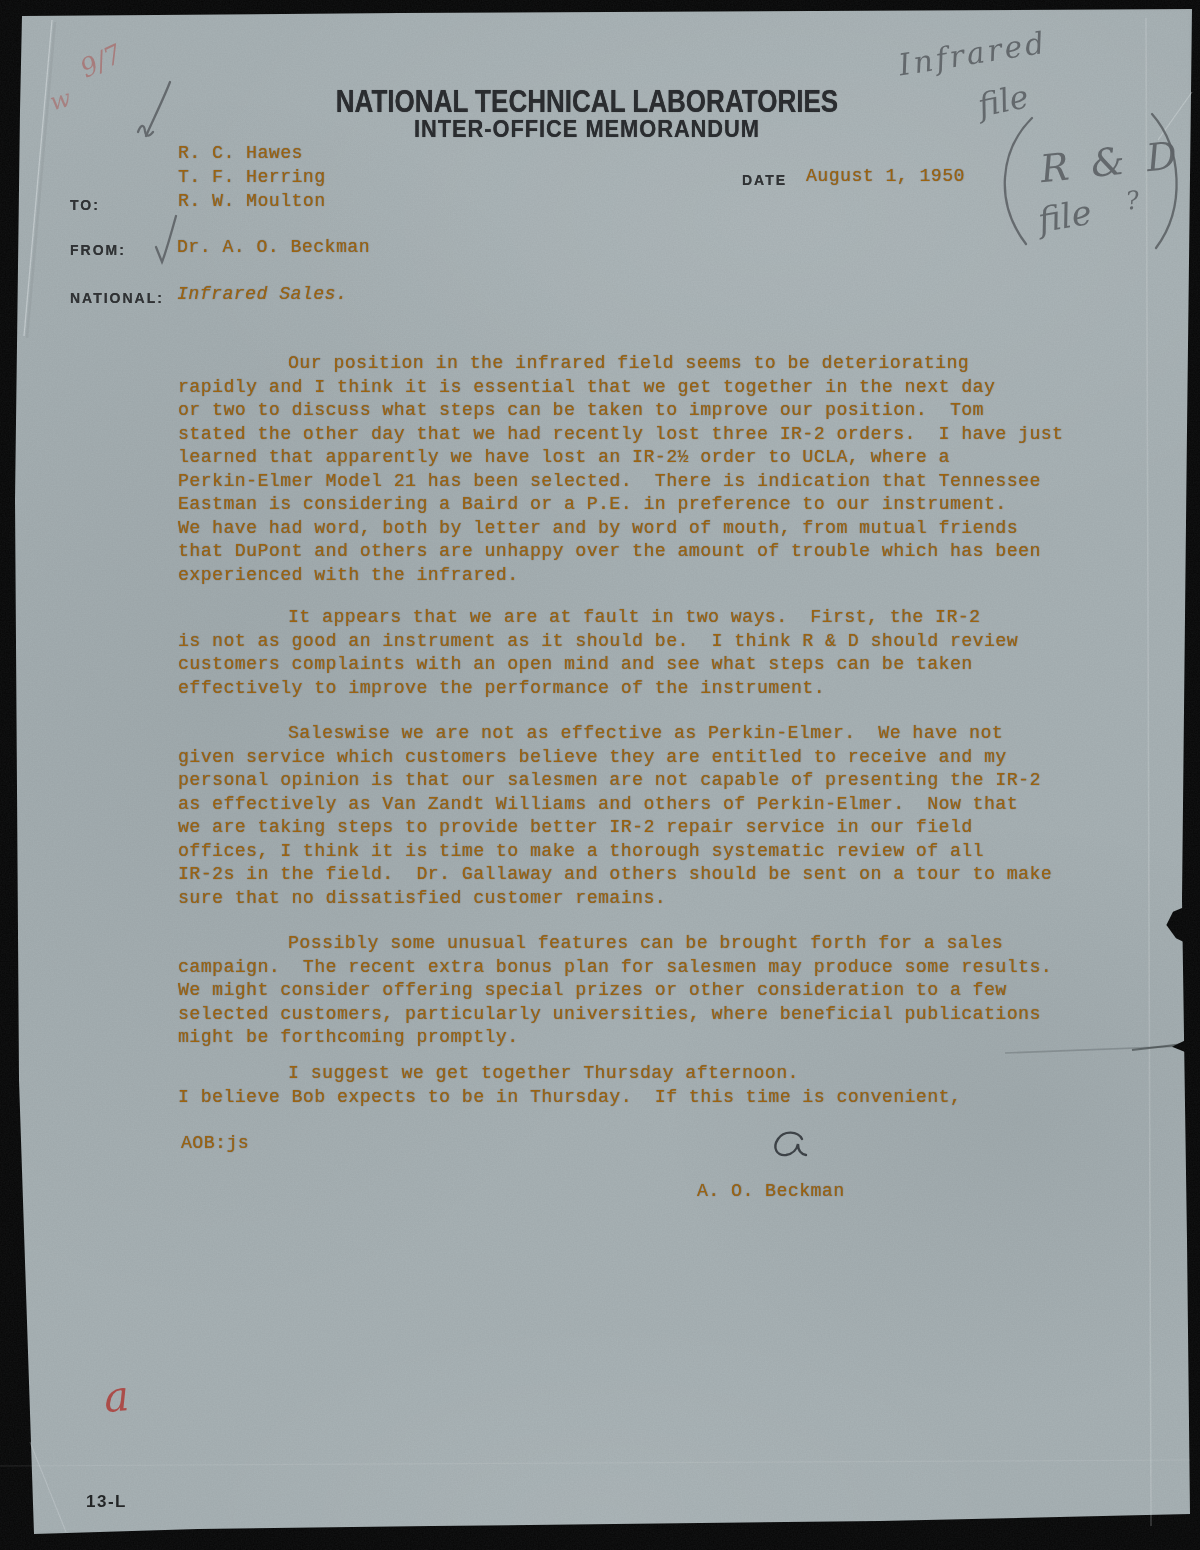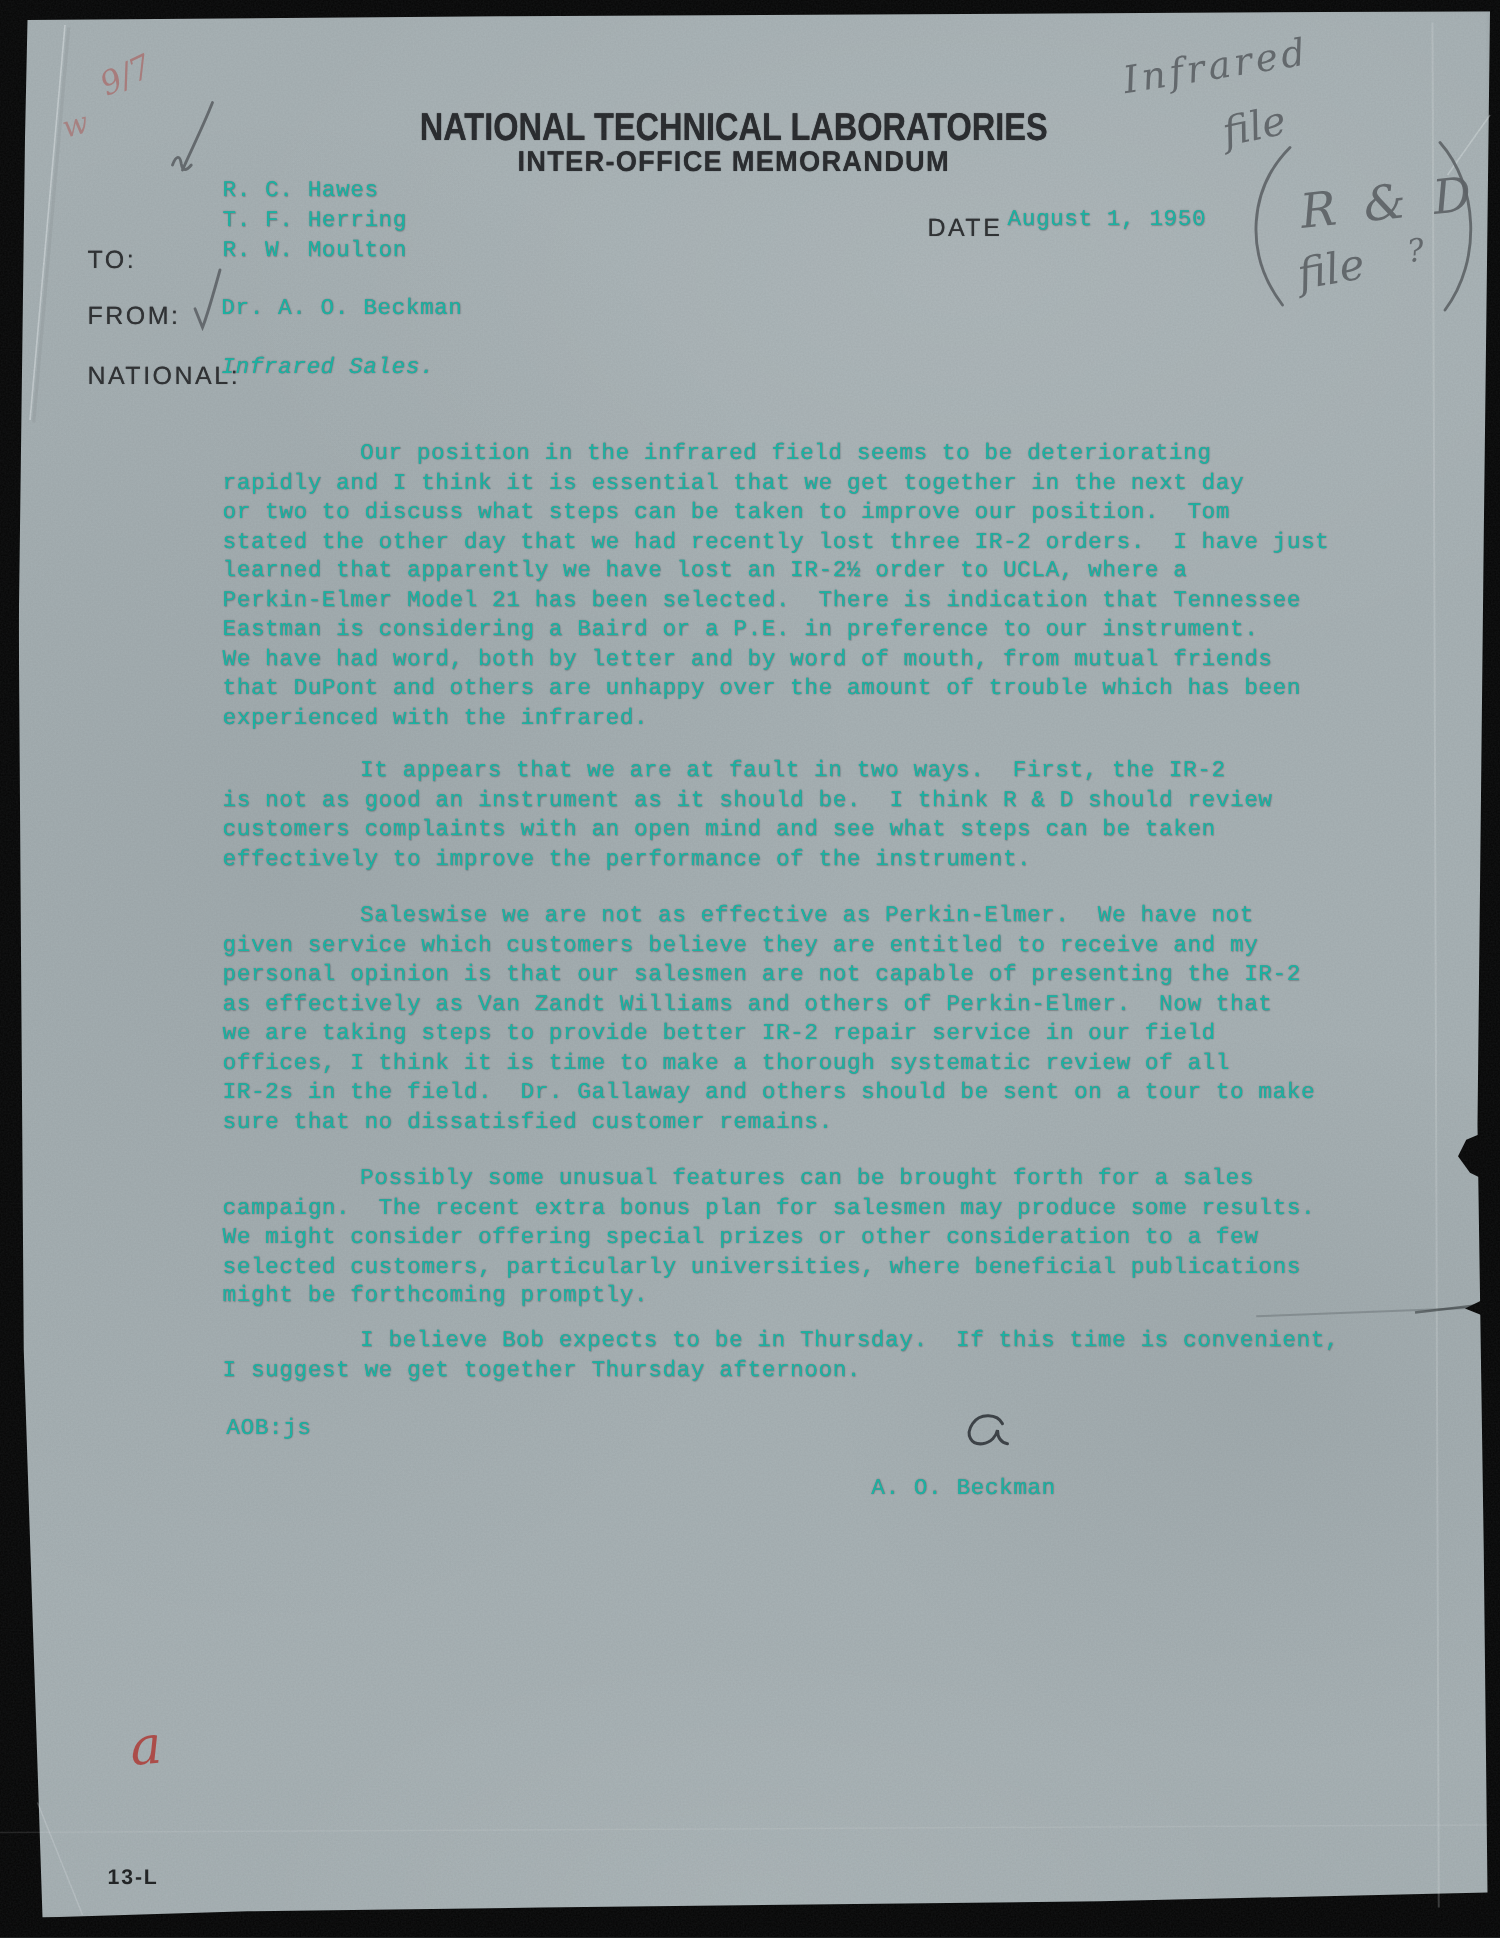--- a/index.html
+++ b/index.html
@@ -15,32 +15,32 @@
       linear-gradient(270deg, rgba(0,0,0,0.10) 0px, rgba(0,0,0,0) 12px),
       linear-gradient(0deg, rgba(0,0,0,0.12) 0px, rgba(0,0,0,0) 20px),
       linear-gradient(180deg, rgba(0,0,0,0.08) 0px, rgba(0,0,0,0) 12px),
       #a8b2b5;
     clip-path: polygon(22px 16px,400px 13px,1192px 9px,1187px 430px,1182px 900px,
       1187px 1240px,1190px 1514px,880px 1521px,432px 1526px,198px 1529px,
       34px 1534px,19px 1080px,15px 500px,20px 110px);}
   .layer{position:absolute;left:0;top:0;width:1200px;height:1550px;pointer-events:none;}
   
   .typed{position:absolute;font-family:"Liberation Mono","DejaVu Sans Mono",monospace;
-    font-size:18px;line-height:23.5px;letter-spacing:0.55px;color:#14b8a6;white-space:pre;
+    font-size:18px;line-height:23.5px;letter-spacing:0.55px;color:#a16207;white-space:pre;
     text-shadow:0 0 1px rgba(69,75,81,0.65), 0.6px 0.4px 0.9px rgba(69,75,81,0.35);}
   .para .tline:first-child{text-indent:110px;}
   .names{line-height:24px;}
   
   .org-title{position:absolute;left:0;right:26px;top:84px;text-align:center;
     font-weight:bold;font-size:31px;color:#26282b;letter-spacing:0px;
     transform:scaleX(0.84);text-shadow:0 0 0.8px rgba(38,40,43,0.9);}
   .doc-type{position:absolute;left:0;right:26px;top:116px;text-align:center;
     font-weight:bold;font-size:23px;color:#26282b;letter-spacing:1px;
     transform:scaleX(0.95);text-shadow:0 0 0.7px rgba(38,40,43,0.9);}
-  .fieldlabel{position:absolute;font-weight:normal;font-size:20px;letter-spacing:2px;
+  .fieldlabel{position:absolute;font-weight:bold;font-size:14px;letter-spacing:2px;
     color:#2c2e30;text-shadow:0 0 0.6px rgba(44,46,48,0.8);}
   
   .pencil{position:absolute;font-family:"DejaVu Serif",serif;font-style:italic;
     color:#5d6266;opacity:0.92;}
   .redpen{position:absolute;font-family:"DejaVu Serif",serif;font-style:italic;
     color:#b04a46;}
   .formnum{position:absolute;left:86px;top:1492px;font-weight:bold;font-size:17px;
     letter-spacing:1.5px;color:#1e2021;}
   .tear1{position:absolute;left:1164px;top:903px;width:30px;height:44px;background:#060606;
     clip-path:polygon(100% 0%,30% 20%,8% 50%,40% 80%,100% 100%);}
@@ -75,21 +75,21 @@
   <div class="typed" style="left:806px;top:165px;text-align:right;">August 1, 1950</div>
   <div class="fieldlabel" style="left:70px;top:242px;text-align:right;">FROM:</div>
   <div class="typed" style="left:177px;top:236px;">Dr. A. O. Beckman</div>
   <div class="fieldlabel" style="left:70px;top:290px;">NATIONAL:</div>
   <div class="typed" style="left:177px;top:283px;font-style:italic;">Infrared Sales.</div>
 
   <div class="typed para" style="left:178px;top:352px;"><div class="tline">Our position in the infrared field seems to be deteriorating</div><div class="tline">rapidly and I think it is essential that we get together in the next day</div><div class="tline">or two to discuss what steps can be taken to improve our position.  Tom</div><div class="tline">stated the other day that we had recently lost three IR-2 orders.  I have just</div><div class="tline">learned that apparently we have lost an IR-2½ order to UCLA, where a</div><div class="tline">Perkin-Elmer Model 21 has been selected.  There is indication that Tennessee</div><div class="tline">Eastman is considering a Baird or a P.E. in preference to our instrument.</div><div class="tline">We have had word, both by letter and by word of mouth, from mutual friends</div><div class="tline">that DuPont and others are unhappy over the amount of trouble which has been</div><div class="tline">experienced with the infrared.</div></div>
   <div class="typed para" style="left:178px;top:606px;"><div class="tline">It appears that we are at fault in two ways.  First, the IR-2</div><div class="tline">is not as good an instrument as it should be.  I think R &amp; D should review</div><div class="tline">customers complaints with an open mind and see what steps can be taken</div><div class="tline">effectively to improve the performance of the instrument.</div></div>
   <div class="typed para" style="left:178px;top:722px;"><div class="tline">Saleswise we are not as effective as Perkin-Elmer.  We have not</div><div class="tline">given service which customers believe they are entitled to receive and my</div><div class="tline">personal opinion is that our salesmen are not capable of presenting the IR-2</div><div class="tline">as effectively as Van Zandt Williams and others of Perkin-Elmer.  Now that</div><div class="tline">we are taking steps to provide better IR-2 repair service in our field</div><div class="tline">offices, I think it is time to make a thorough systematic review of all</div><div class="tline">IR-2s in the field.  Dr. Gallaway and others should be sent on a tour to make</div><div class="tline">sure that no dissatisfied customer remains.</div></div>
   <div class="typed para" style="left:178px;top:932px;"><div class="tline">Possibly some unusual features can be brought forth for a sales</div><div class="tline">campaign.  The recent extra bonus plan for salesmen may produce some results.</div><div class="tline">We might consider offering special prizes or other consideration to a few</div><div class="tline">selected customers, particularly universities, where beneficial publications</div><div class="tline">might be forthcoming promptly.</div></div>
-  <div class="typed para" style="left:178px;top:1062px;"><div class="tline">I believe Bob expects to be in Thursday.  If this time is convenient,</div><div class="tline">I suggest we get together Thursday afternoon.</div></div>
+  <div class="typed para" style="left:178px;top:1062px;"><div class="tline">I suggest we get together Thursday afternoon.</div><div class="tline">I believe Bob expects to be in Thursday.  If this time is convenient,</div></div>
 
   <div class="typed" style="left:697px;top:1180px;">A. O. Beckman</div>
   <div class="typed" style="left:181px;top:1132px;">AOB:js</div>
   <div class="formnum">13-L</div>
 
   <div class="pencil" style="left:898px;top:36px;font-size:30px;letter-spacing:3px;transform:rotate(-9deg);">Infrared</div>
   <div class="pencil" style="left:978px;top:82px;font-size:32px;transform:rotate(-12deg);">file</div>
   <div class="pencil" style="left:1040px;top:140px;font-size:38px;letter-spacing:5px;transform:rotate(-6deg);">R &amp; D</div>
   <div class="pencil" style="left:1038px;top:196px;font-size:34px;transform:rotate(-10deg);">file</div>
   <div class="pencil" style="left:1126px;top:186px;font-size:25px;transform:rotate(-8deg);">?</div>

